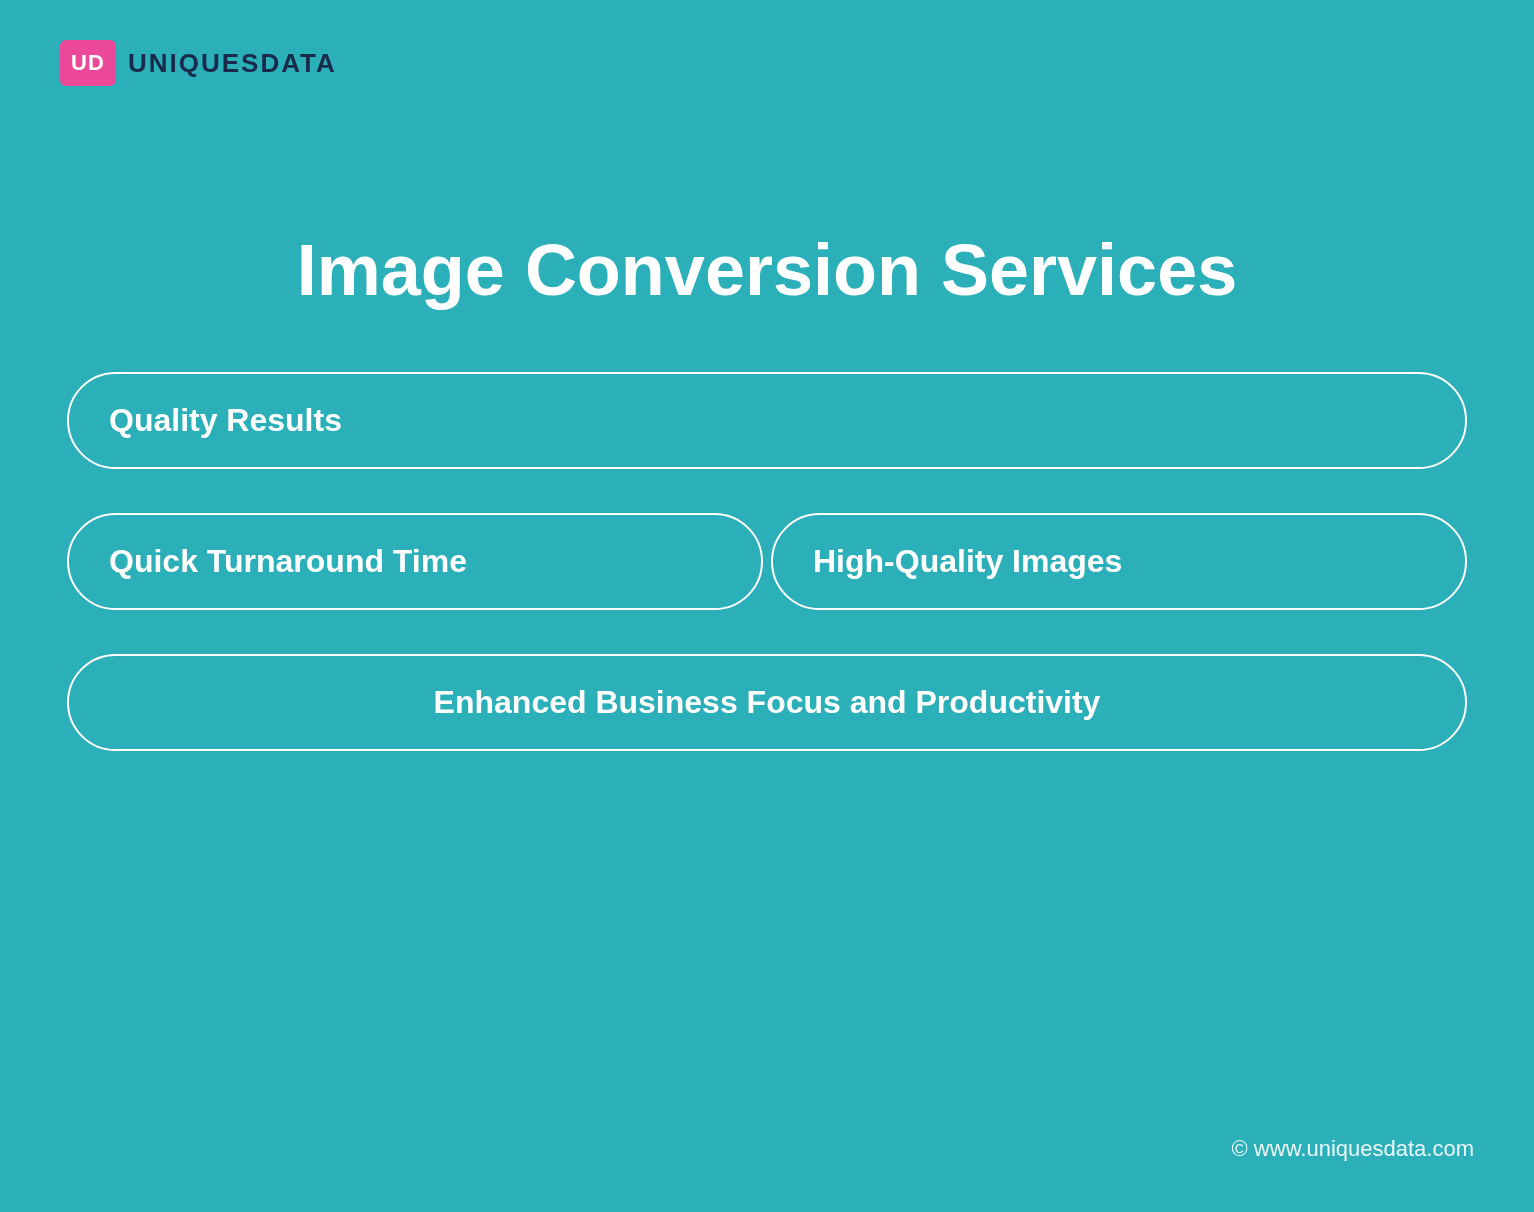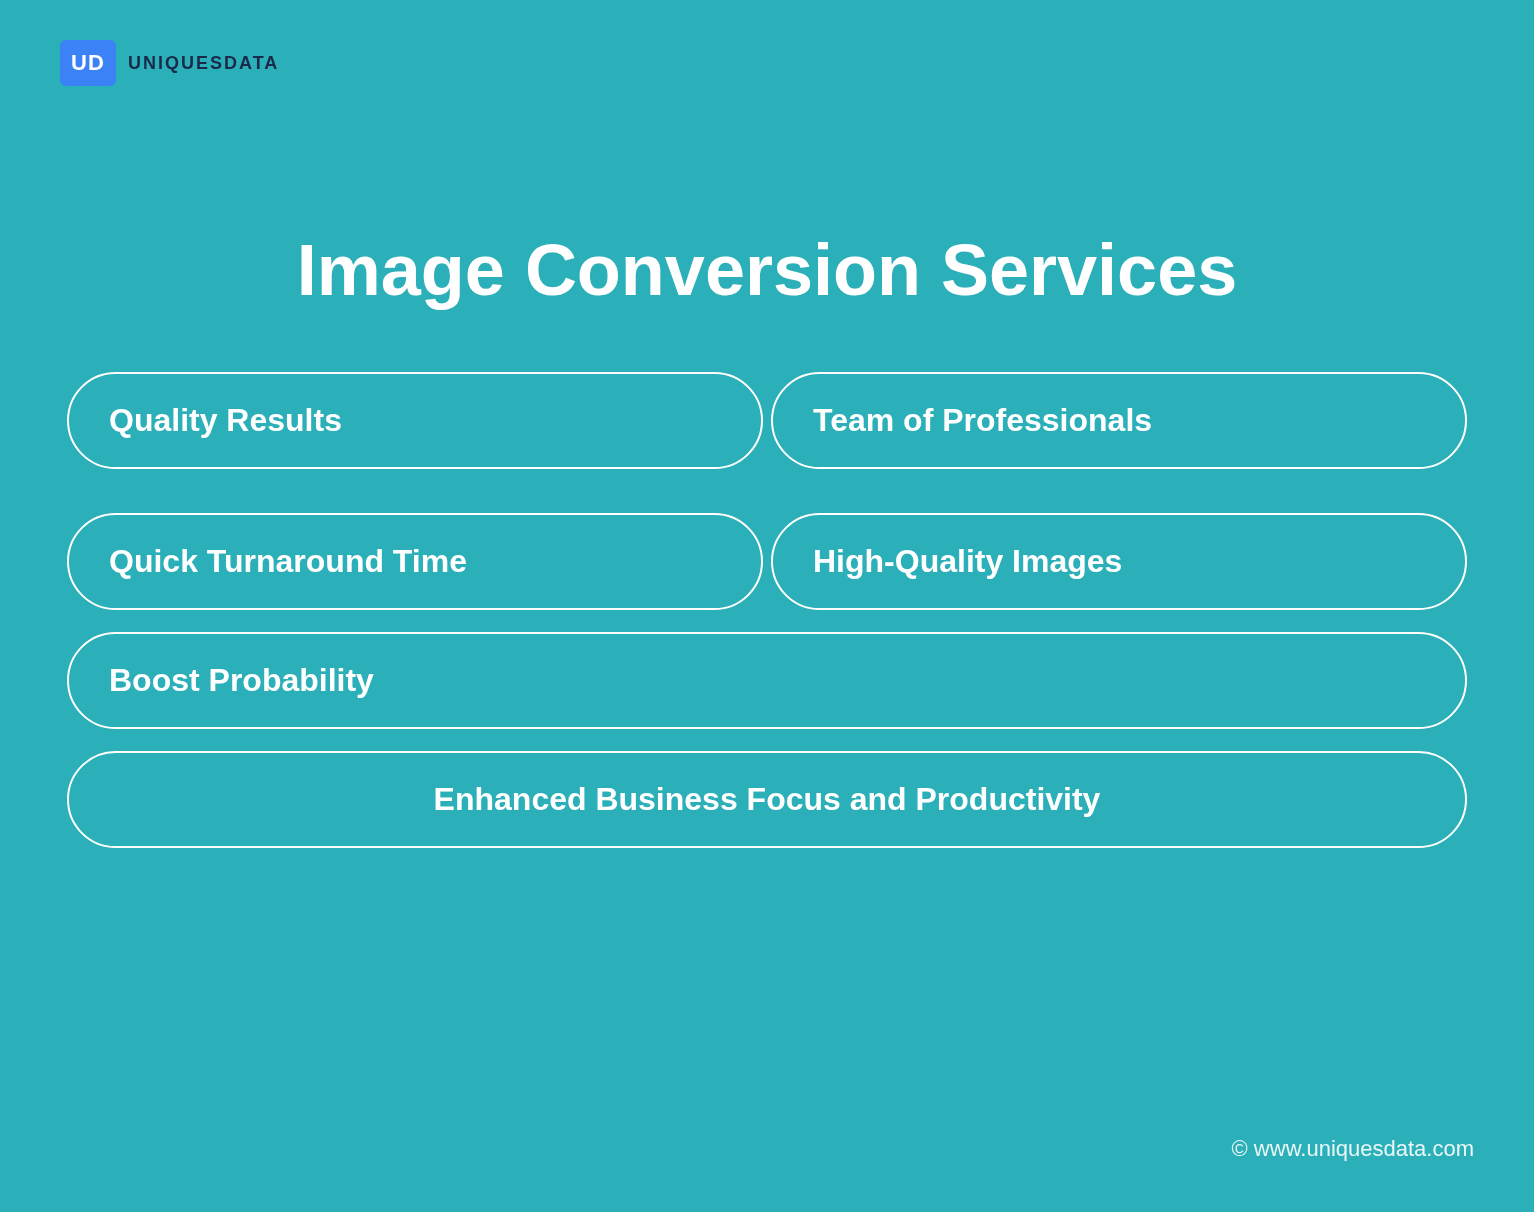--- a/index.html
+++ b/index.html
@@ -30,37 +30,37 @@
 
     
     .logo-area {
       display: flex;
       align-items: center;
       gap: 12px;
       margin-bottom: 30px;
     }
 
     .logo-box {
-      background-color: #3b82f6;
+      background-color: #ec4899;
       color: white;
       font-size: 22px;
       font-weight: 900;
       padding: 8px 10px;
       border-radius: 6px;
       letter-spacing: 1px;
       display: flex;
       align-items: center;
       justify-content: center;
       min-width: 56px;
       min-height: 46px;
     }
 
     .logo-text {
       color: #1a2a4a;
-      font-size: 18px;
+      font-size: 26px;
       font-weight: 900;
       letter-spacing: 2px;
       text-transform: uppercase;
     }
 
     
     .main-title {
       text-align: center;
       color: white;
       font-size: 72px;
@@ -138,41 +138,35 @@
     <br>
     <span>Image Conversion Services</span>
   </h1>
 
   <div class="benefits-container">
 
     <div class="benefits-row">
       <div class="benefit-pill">
         <span class="benefit-label">Quality Results</span>
       </div>
-      <div class="benefit-pill">
-        <span class="benefit-label">Team of Professionals</span>
-      </div>
     </div>
 
     <div class="benefits-row">
     </div>
 
     <div class="benefits-row">
       <div class="benefit-pill">
         <span class="benefit-label">Quick Turnaround Time</span>
       </div>
       <div class="benefit-pill">
         <span class="benefit-label">High-Quality Images</span>
       </div>
     </div>
 
     <div class="benefits-row">
-      <div class="benefit-pill">
-        <span class="benefit-label">Boost Probability</span>
-      </div>
     </div>
 
     <div class="benefits-row">
       <div class="benefit-pill full-width" style="justify-content: center;">
         <span class="benefit-label">Enhanced Business Focus and Productivity</span>
       </div>
     </div>
 
   </div>
 

